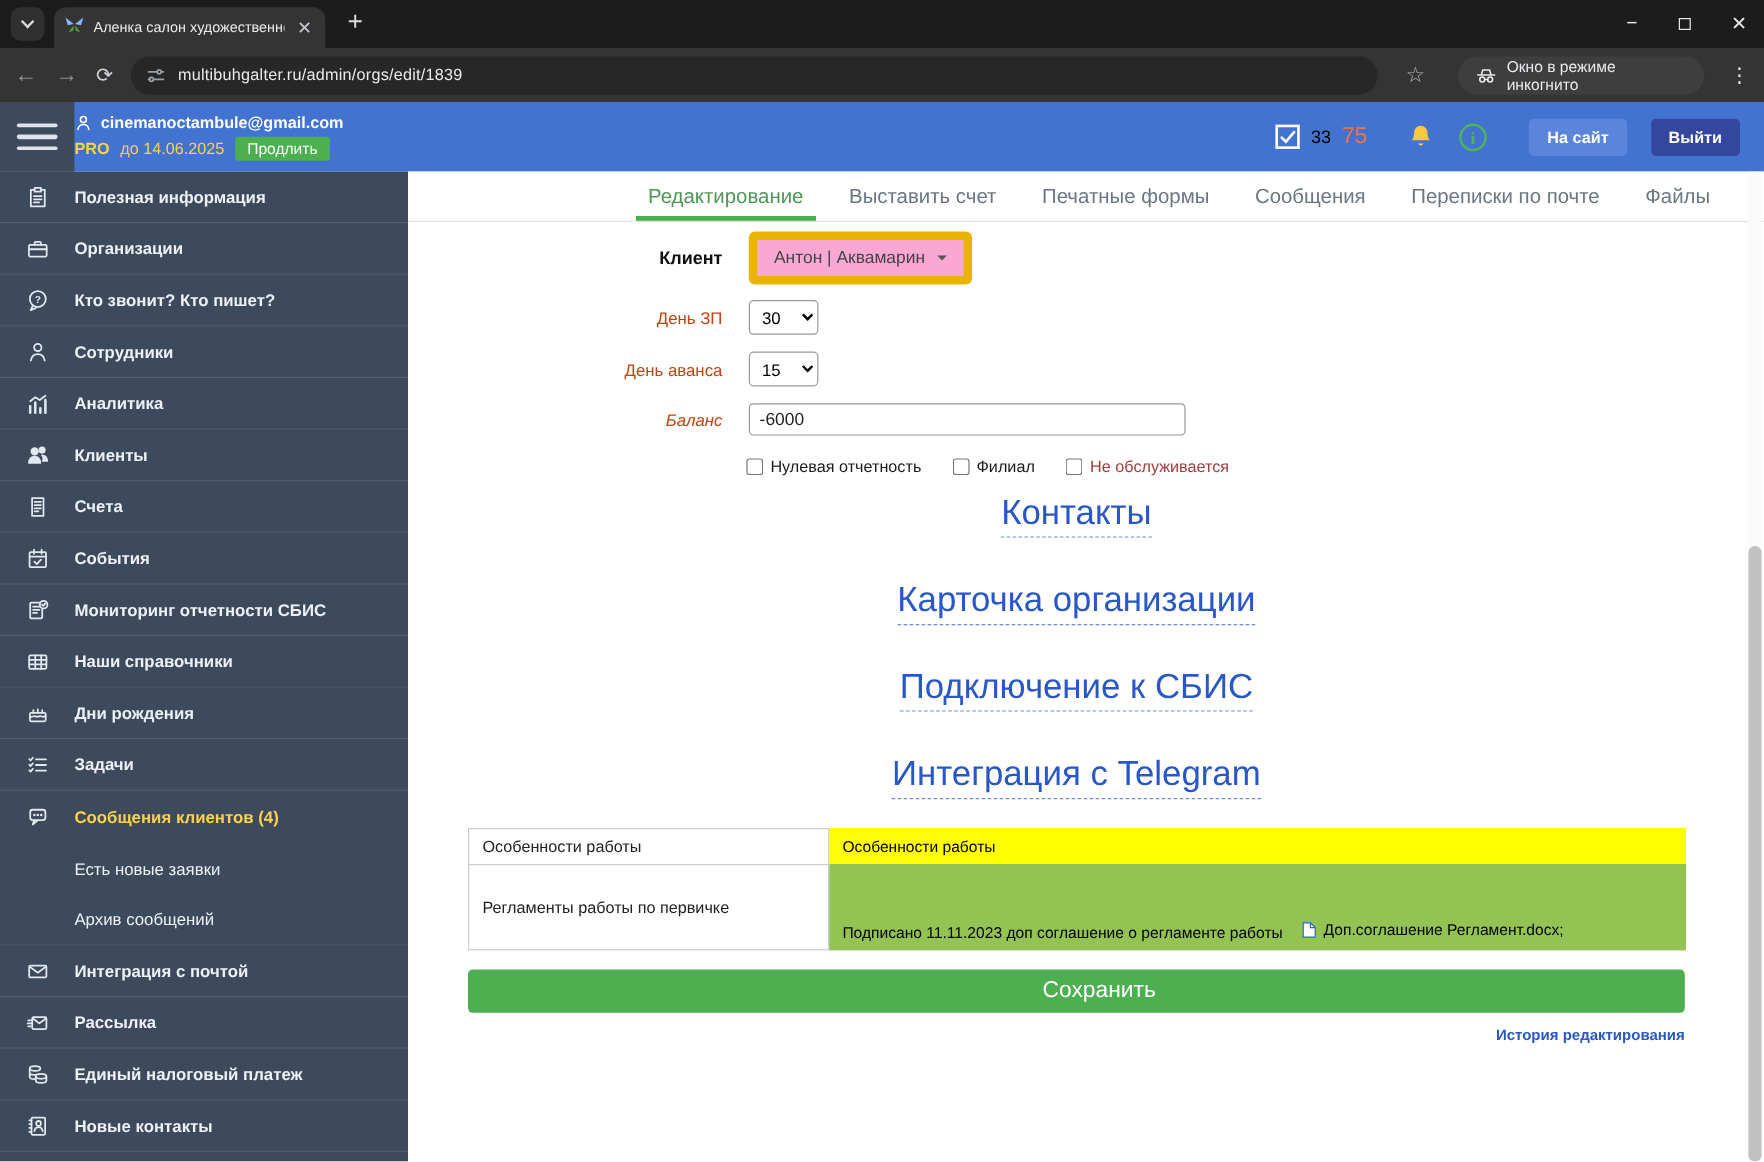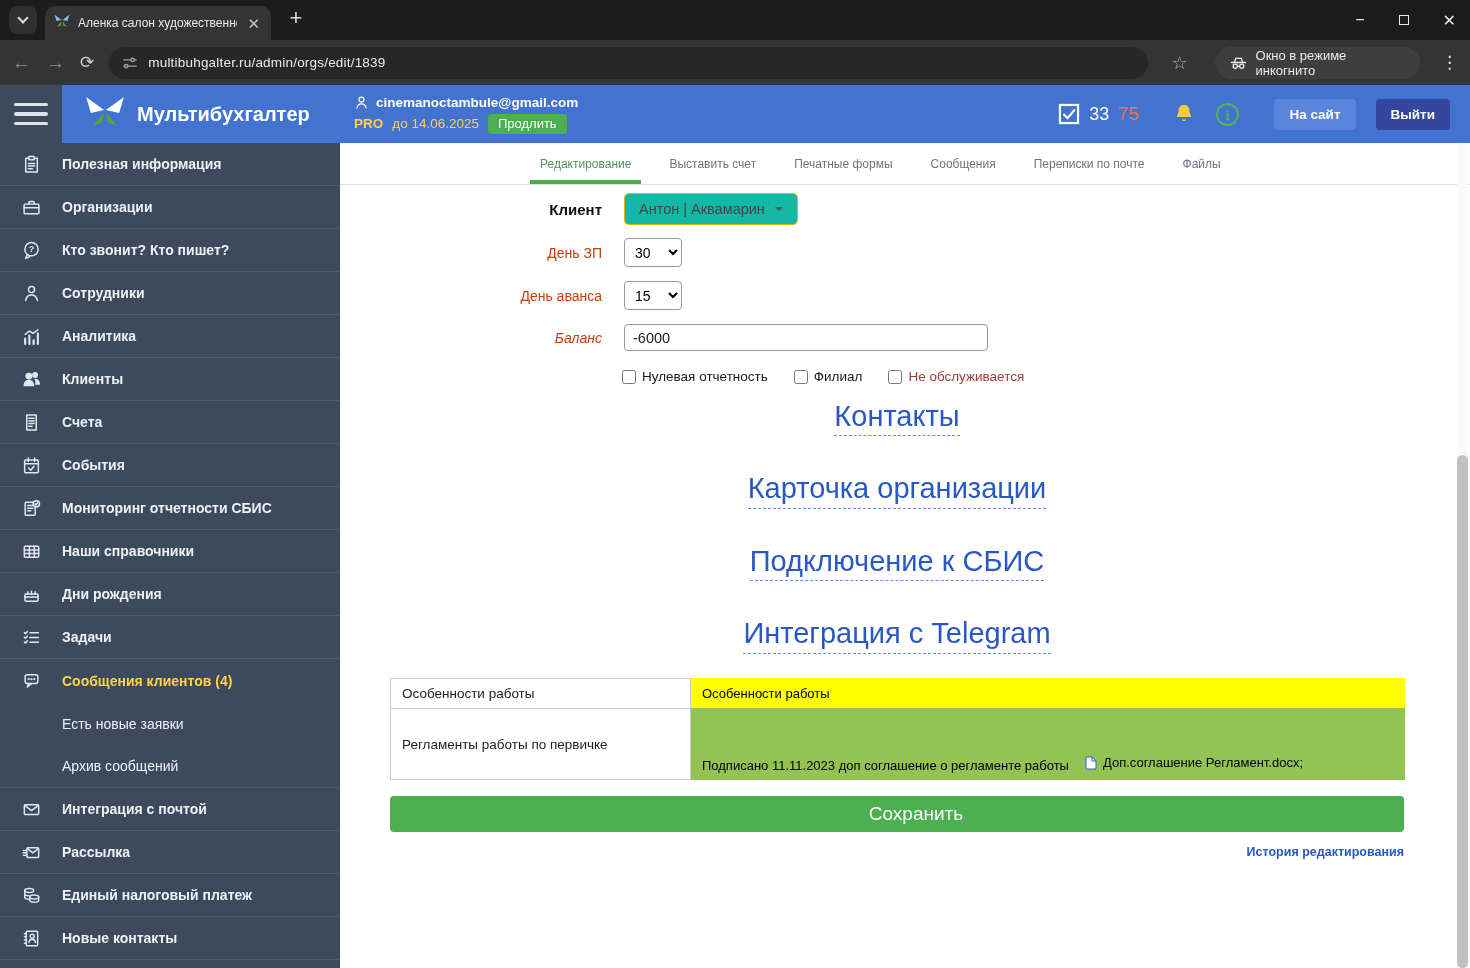--- a/index.html
+++ b/index.html
@@ -46,21 +46,21 @@
   .brand { display:flex; align-items:center; gap:11px; padding-left:22px; width:292px; flex:none; }
   .brandname { color:#fff; font-size:20px; font-weight:bold; }
   .account { color:#fff; }
   .acc-email { display:flex; gap:7px; font-weight:bold; font-size:13.5px; align-items:center; }
   .acc-sub { display:flex; gap:9px; margin-top:4px; align-items:center; font-size:13.5px; }
   .pro { color:#ffd24a; font-weight:bold; }
   .until { color:#ffd24a; }
   .renew { background:#4caf50; color:#fff; font-size:13px; padding:2px 10px 3px; border-radius:3px; }
   .hright { margin-left:auto; display:flex; align-items:center; gap:20px; padding-right:20px; }
   .countwrap { display:flex; align-items:center; gap:9px; }
-  .count { color:#ffffff; font-size:18px; }
+  .count { color:#000000; font-size:15px; }
   .count-alt { color:#ff7043; font-size:19px; }
   .hbtn { border:none; border-radius:4px; color:#fff; font-weight:bold; font-size:13.5px;
     padding:8px 15px; font-family:inherit; }
   .btn-site { background:#5b85dd; margin-left:14px; }
   .btn-exit { background:#35469e; }
 
   
   .sidebar { position:absolute; top:143px; left:0; width:340px; bottom:0; background:#3d4a5b; overflow:hidden; }
   .sb-item { height:43px; display:flex; align-items:center;
     border-bottom:1px solid rgba(255,255,255,.1); color:#edf1f7; font-size:14px; font-weight:bold; }
@@ -68,30 +68,30 @@
   .sb-item.sub { font-weight:normal; padding-left:62px; }
   .sb-item.active .sb-label { color:#ffd24a; }
   .sb-icon { width:62px; display:flex; justify-content:center; flex:none; color:#e2e8f0; }
   .sb-icon svg { width:19px; height:19px; stroke:currentColor; fill:none; stroke-width:1.4;
     stroke-linecap:round; stroke-linejoin:round; }
 
   
   .content { position:absolute; top:143px; left:340px; right:0; bottom:0; background:#fff; overflow:hidden; }
   .ptabs { height:42px; border-bottom:1px solid #e2e2e2; display:flex; gap:38px; padding-left:200px;
     align-items:stretch; }
-  .ptab { font-size:12px; color:#6b7680; position:relative; display:flex; align-items:center; }
+  .ptab { font-size:17px; color:#6b7680; position:relative; display:flex; align-items:center; }
   .ptab.active { color:#4e9655; }
   .ptab.active::after { content:""; position:absolute; left:-10px; right:-10px; bottom:0; height:4px; background:#4caf50; }
 
   .frow { display:flex; align-items:center; }
   .flabel { width:262px; text-align:right; font-size:14px; color:#c2410c; flex:none; }
   .flabel.b { font-weight:bold; font-size:15px; color:#111; }
   .flabel.i { font-style:italic; }
   .fctl { margin-left:22px; display:flex; align-items:center; }
-  .clientbtn { border:1px solid #eab308; border-radius:5px; background:#14b8a6; padding:7px 14px;
+  .clientbtn { border:7px solid #eab308; border-radius:5px; background:#f9a8d4; padding:7px 14px;
     font-size:14.5px; color:#444; display:flex; align-items:center; gap:10px; font-family:inherit; }
   .caret { width:0; height:0; border-left:4px solid transparent; border-right:4px solid transparent;
     border-top:4px solid #555; }
   select.day { width:58px; height:29px; font-size:14px; border:1px solid #999; border-radius:4px;
     background:#fff; padding-left:6px; font-family:inherit; }
   input.balance { width:364px; height:27px; border:1px solid #999; border-radius:4px; font-size:14.5px;
     padding-left:8px; color:#222; font-family:inherit; }
   .cbrow { margin:18px 0 0 282px; display:flex; gap:26px; align-items:center; font-size:13.5px; color:#1a1a1a; }
   .cb { display:flex; gap:6px; align-items:center; }
   .cb input { width:14px; height:14px; margin:0; }
@@ -174,31 +174,20 @@
     </div>
     <span class="dots">⋮</span>
   </div>
 </div>
 
 <div class="appheader">
   <div class="rail">
     <span></span>
       <span></span>
       <span></span>
-  </div>
-  <div class="brand">
-    <span>
-      <svg width="42" height="34" viewBox="0 0 44 36">
-        <polygon points="2,2 21,16 7,19" fill="#fff"></polygon>
-        <polygon points="42,2 23,16 37,19" fill="#fff"></polygon>
-        <polygon points="21,18 9,33 19,29" fill="#57a33e"></polygon>
-        <polygon points="23,18 35,33 25,29" fill="#57a33e"></polygon>
-      </svg>
-    </span>
-    <span class="brandname">Мультибухгалтер</span>
   </div>
   <div class="account">
     <div class="acc-email">
       <span class="hdr-icon">
         <svg width="15" height="15" viewBox="0 0 18 18" stroke="#fff" stroke-width="1.5" fill="none" stroke-linecap="round">
           <circle cx="9" cy="5.5" r="3"></circle>
             <path d="M3.5 15.5c.6-3.4 2.6-5 5.5-5s4.9 1.6 5.5 5"></path>
         </svg>
       </span>
       <span>cinemanoctambule@gmail.com</span>

